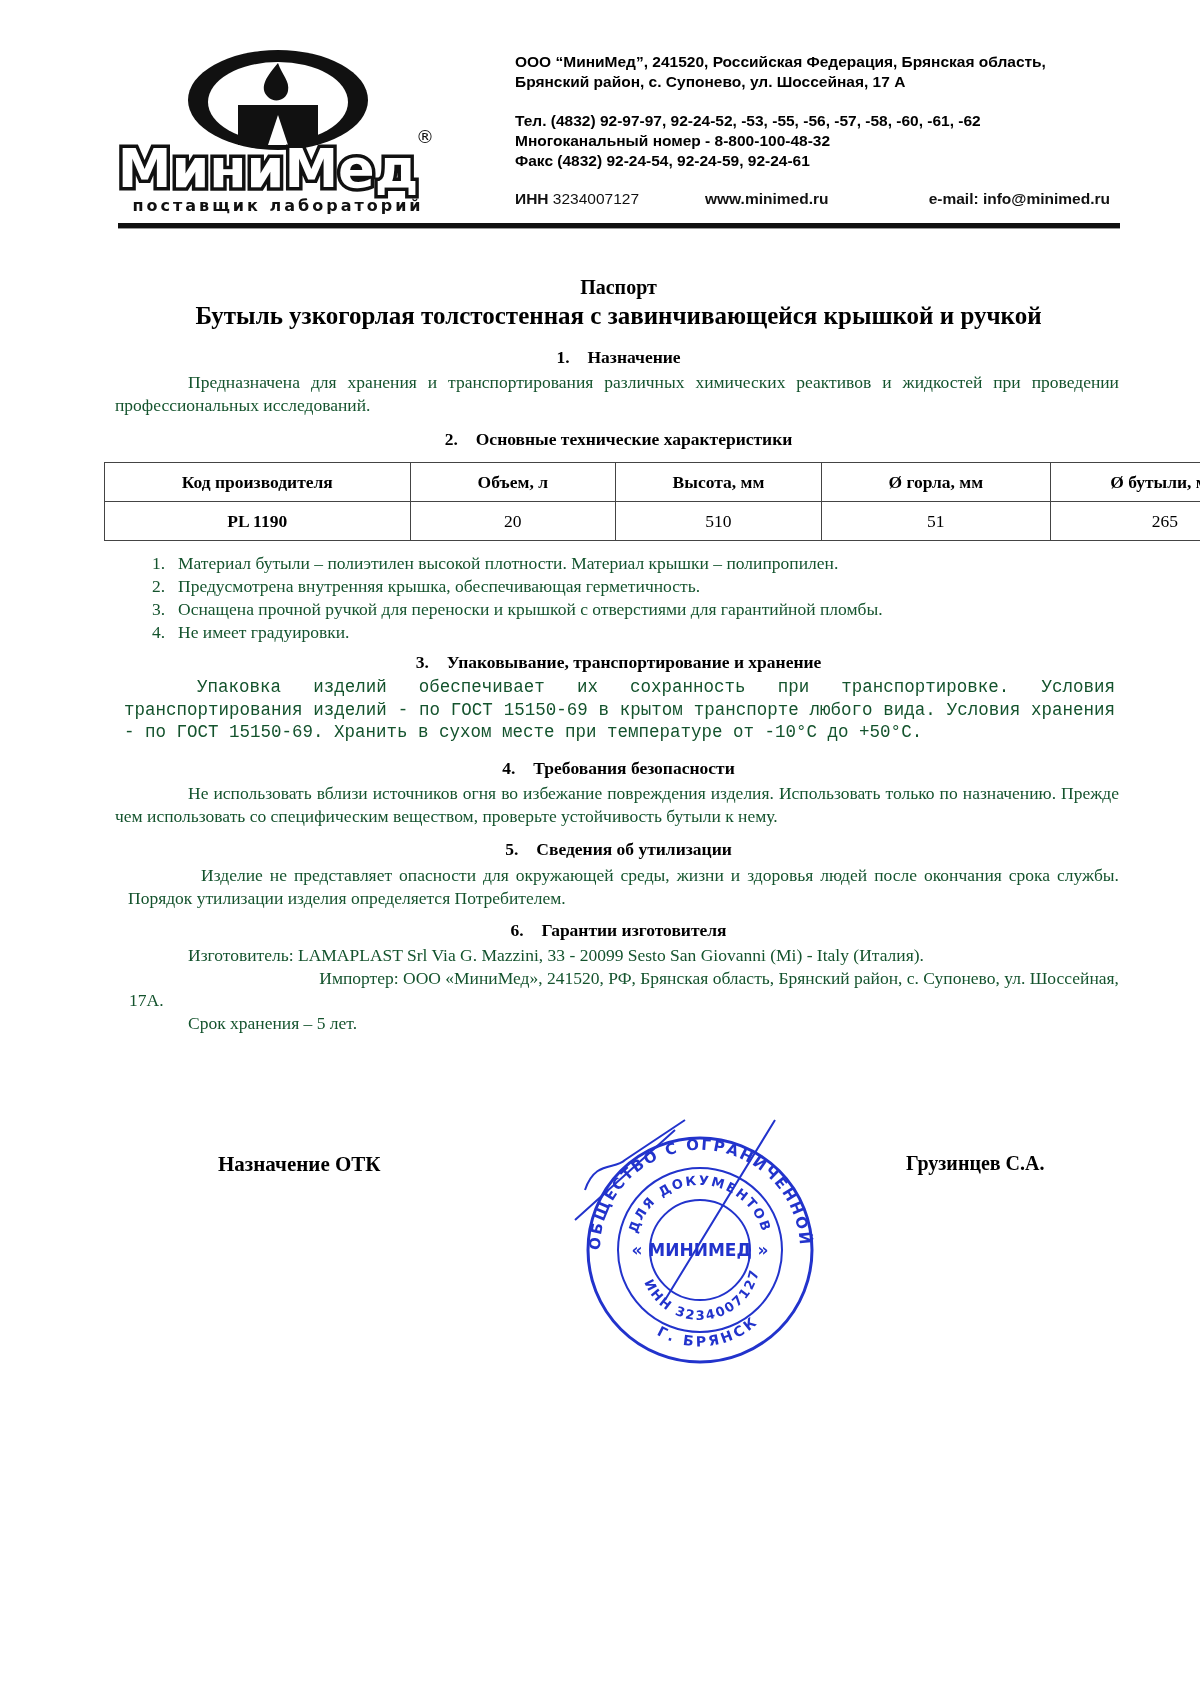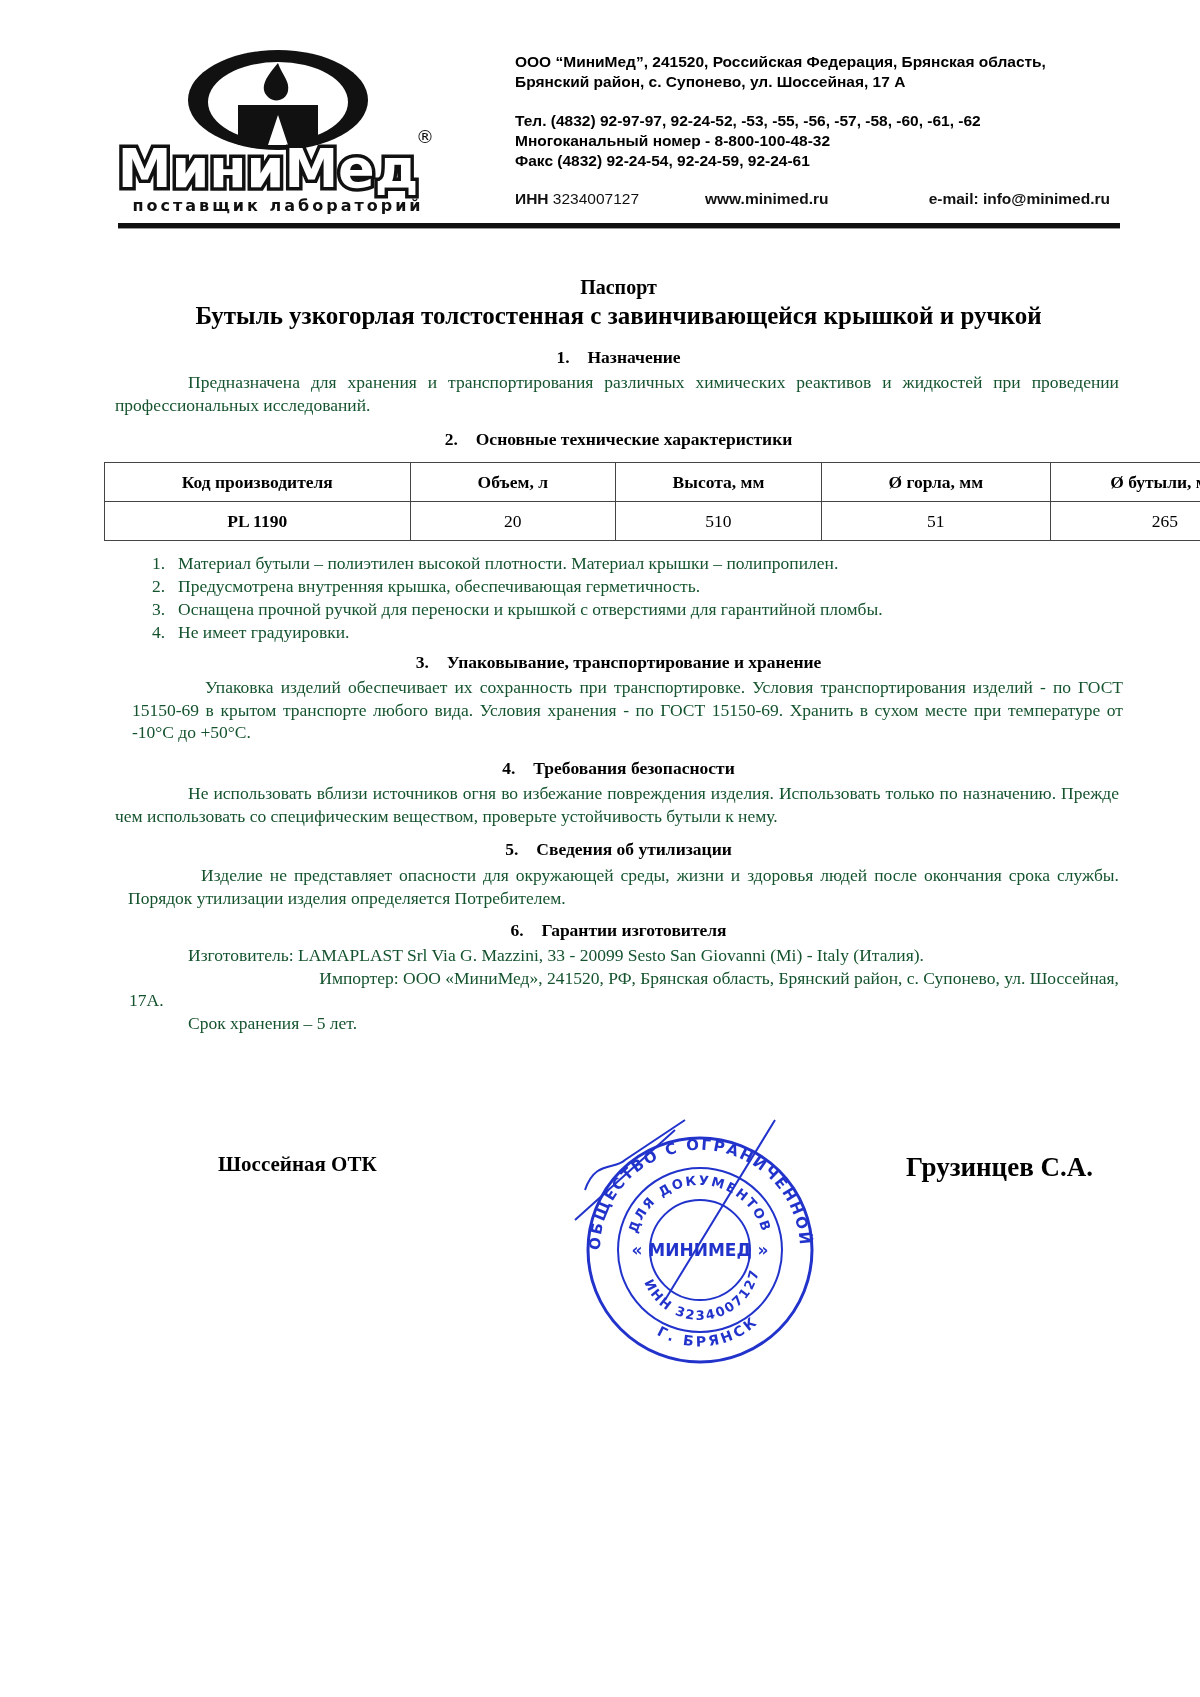--- a/index.html
+++ b/index.html
@@ -34,21 +34,21 @@
 
   ol.features { position: absolute; left: 148px; top: 548px; margin: 4px; padding: 0; list-style: none; }
   ol.features li { height: 23px; line-height: 22.5px; white-space: nowrap; }
   ol.features li .n { display: inline-block; width: 26px; }
 
   .guarantee { position: absolute; left: 115px; width: 1004px; }
   .guarantee .gline { text-indent: 73px; text-align: justify; }
   .guarantee .wrap-tail { text-indent: 14px; }
 
   .sign-left { position: absolute; left: 218px; top: 1152px; font-family: "Liberation Serif", serif; font-weight: bold; font-size: 21px; }
-  .sign-right { position: absolute; left: 906px; top: 1152px; font-family: "Liberation Serif", serif; font-weight: bold; font-size: 27px; }
+  .sign-right { position: absolute; left: 906px; top: 1152px; font-family: "Liberation Serif", serif; font-weight: bold; font-size: 20px; }
   .stamp { position: absolute; left: 545px; top: 1100px; width: 300px; height: 280px; }
   .stamp svg { width: 100%; height: 100%; }
 </style>
 </head>
 <body>
 
 <div class="page">
 
   <div class="logo">
     <svg viewBox="0 0 330 170">
@@ -115,21 +115,21 @@
   <ol class="features body-text">
     <li><span class="n">1.</span><span>Материал бутыли – полиэтилен высокой плотности. Материал крышки – полипропилен.</span></li>
     <li><span class="n">2.</span><span>Предусмотрена внутренняя крышка, обеспечивающая герметичность.</span></li>
     <li><span class="n">3.</span><span>Оснащена прочной ручкой для переноски и крышкой с отверстиями для гарантийной пломбы.</span></li>
     <li><span class="n">4.</span><span>Не имеет градуировки.</span></li>
   </ol>
 
   <div class="section-head" style="top:652px;">
     <span class="num">3.</span><span>Упаковывание, транспортирование и хранение</span>
   </div>
-  <div class="para body-text" style="top:676px; left:132px; width:991px;">Упаковка изделий обеспечивает их сохранность при транспортировке. Условия транспортирования изделий - по ГОСТ 15150-69 в крытом транспорте любого вида. Условия хранения - по ГОСТ 15150-69. Хранить в сухом месте при температуре от -10°С до +50°С.</div>
+  <div class="para body-text" style="top:676px; left:124px; width:991px;font-family:Liberation Mono, monospace;">Упаковка изделий обеспечивает их сохранность при транспортировке. Условия транспортирования изделий - по ГОСТ 15150-69 в крытом транспорте любого вида. Условия хранения - по ГОСТ 15150-69. Хранить в сухом месте при температуре от -10°С до +50°С.</div>
 
   <div class="section-head" style="top:758px;">
     <span class="num">4.</span><span>Требования безопасности</span>
   </div>
   <div class="para body-text" style="top:782px;">Не использовать вблизи источников огня во избежание повреждения изделия. Использовать только по назначению. Прежде чем использовать со специфическим веществом, проверьте устойчивость бутыли к нему.</div>
 
   <div class="section-head" style="top:839px;">
     <span class="num">5.</span><span>Сведения об утилизации</span>
   </div>
   <div class="para body-text" style="top:864px; left:128px; width:991px;">Изделие не представляет опасности для окружающей среды, жизни и здоровья людей после окончания срока службы. Порядок утилизации изделия определяется Потребителем.</div>
@@ -137,21 +137,21 @@
   <div class="section-head" style="top:920px;">
     <span class="num">6.</span><span>Гарантии изготовителя</span>
   </div>
   <div class="guarantee body-text" style="top:944px;">
     <div class="gline" style="text-align:left;">Изготовитель: LAMAPLAST Srl Via G. Mazzini, 33 - 20099 Sesto San Giovanni (Mi) - Italy (Италия).</div>
     <div class="gline" style="text-align:right;">Импортер: ООО «МиниМед», 241520, РФ, Брянская область, Брянский район, с. Супонево, ул. Шоссейная,</div>
     <div class="wrap-tail">17А.</div>
     <div class="gline" style="text-align:left;">Срок хранения – 5 лет.</div>
   </div>
 
-  <div class="sign-left">Шоссейная ОТК</div>
+  <div class="sign-left">Назначение ОТК</div>
   <div class="sign-right">Грузинцев С.А.</div>
 
   <div class="stamp">
     <svg viewBox="0 0 300 280">
       <defs>
         <path id="outerArc" d="M 55 150 A 100 100 0 1 1 255 150"></path>
         <path id="innerArcTop" d="M 90 150 A 65 65 0 0 1 220 150"></path>
         <path id="innerArcBottom" d="M 95 160 A 60 60 0 0 0 215 160"></path>
         <path id="outerArcBottom" d="M 75 190 A 85 85 0 0 0 235 190"></path>
       </defs>

